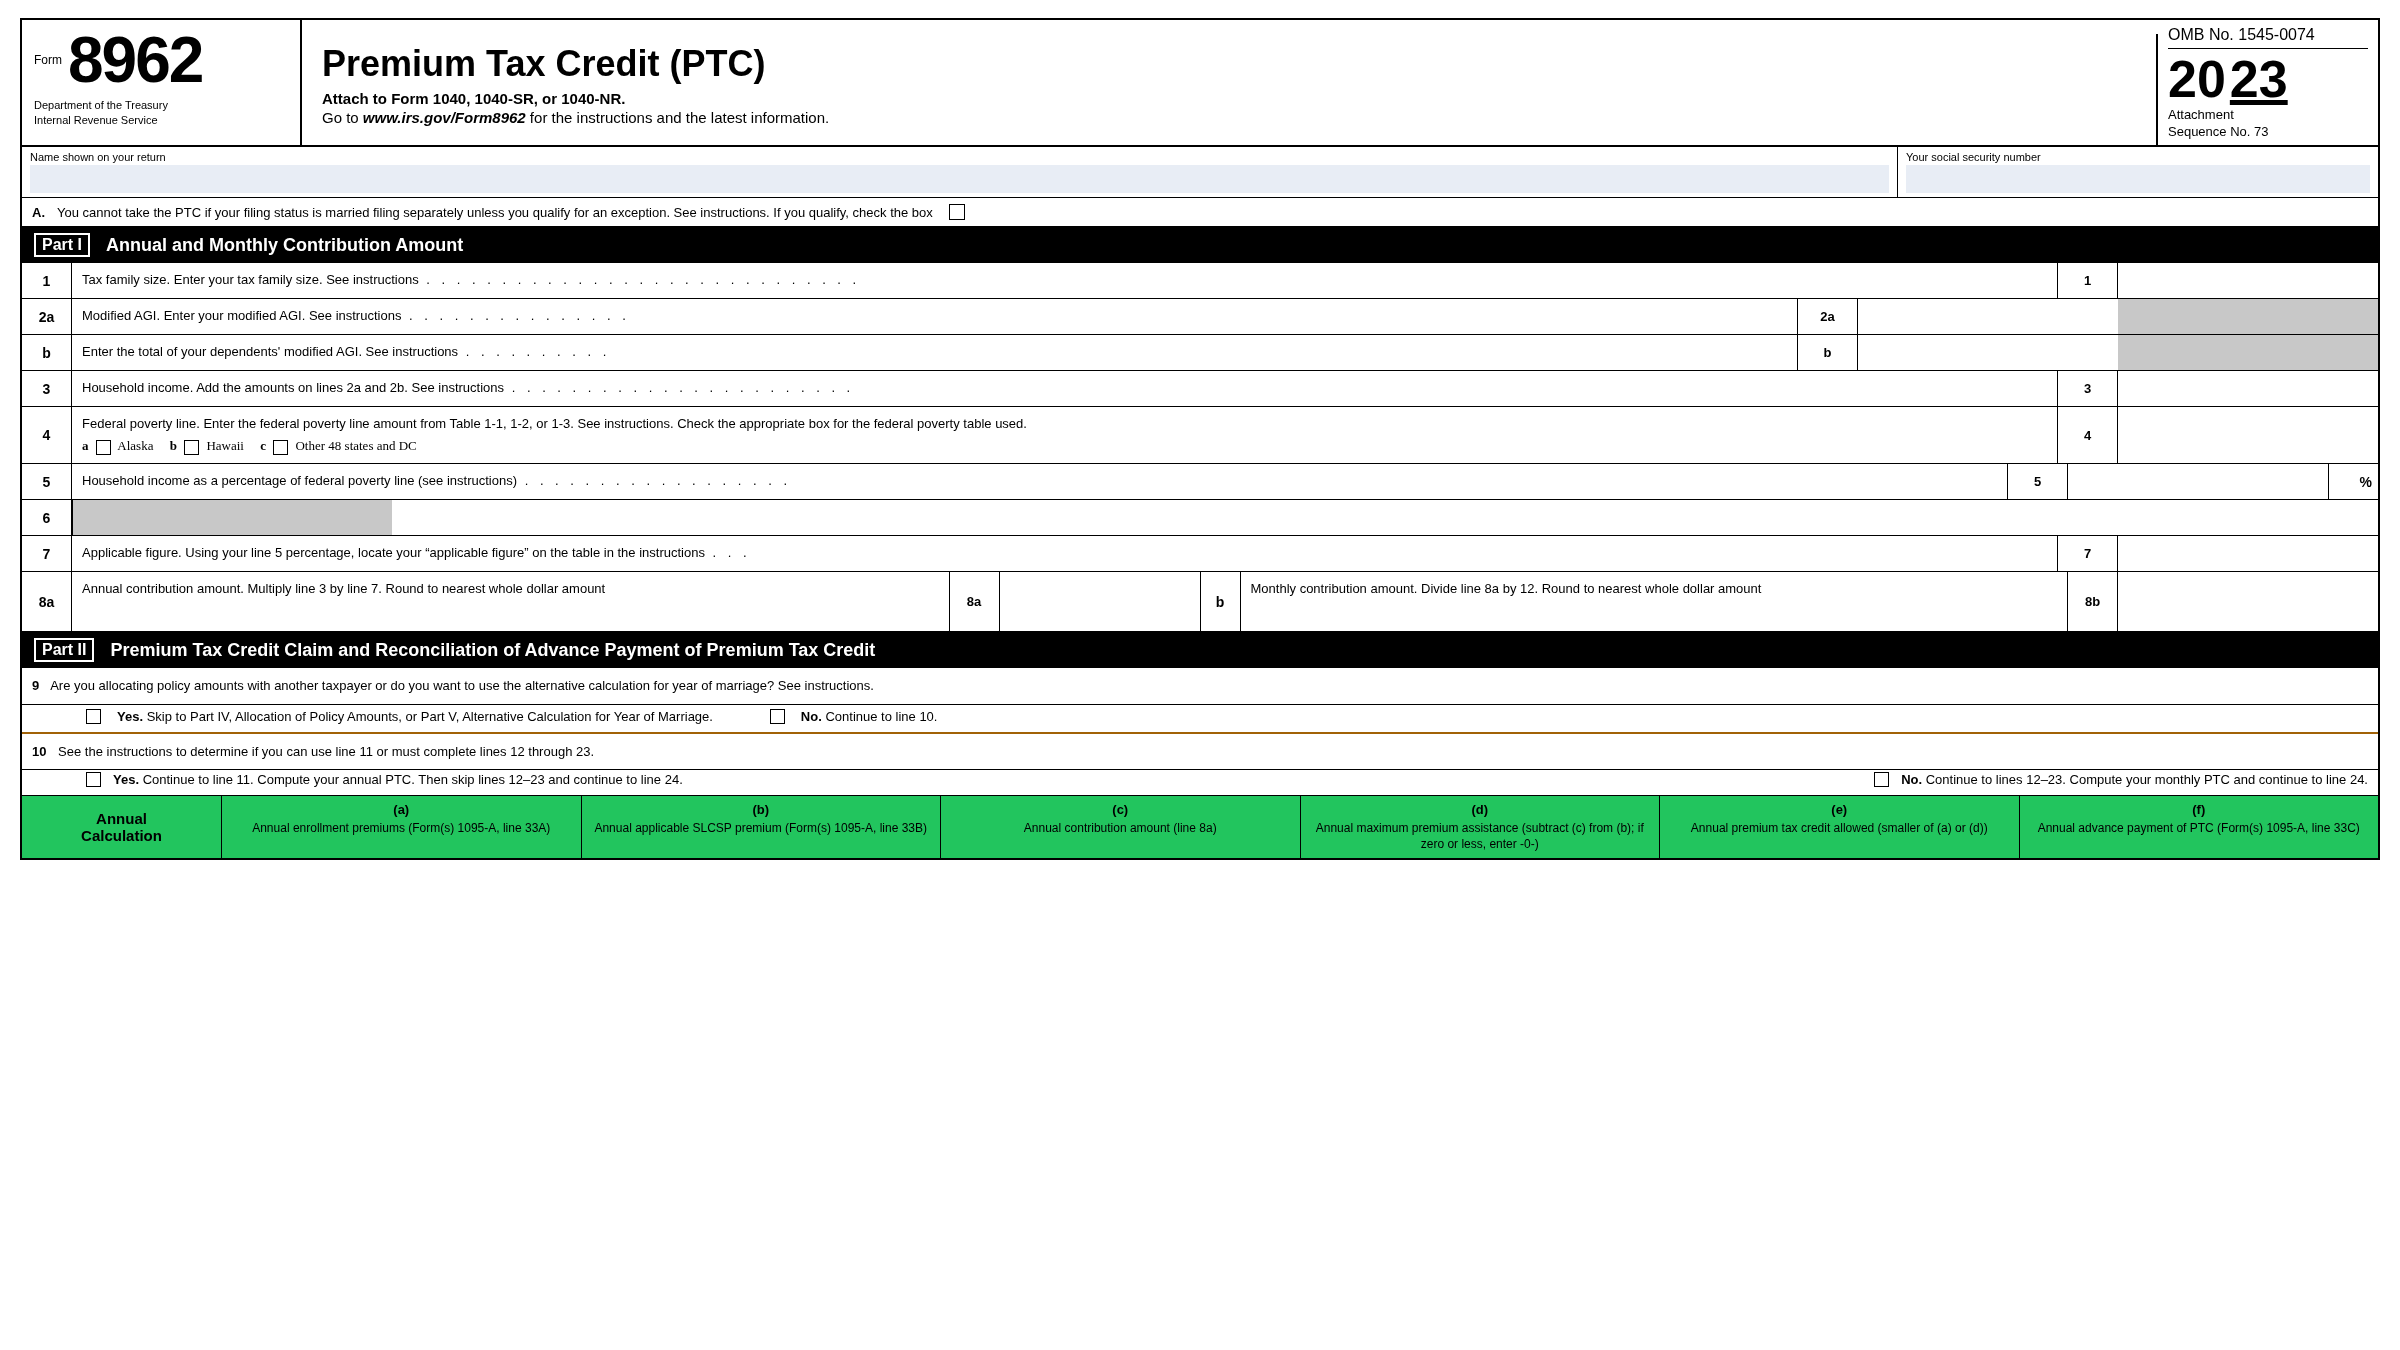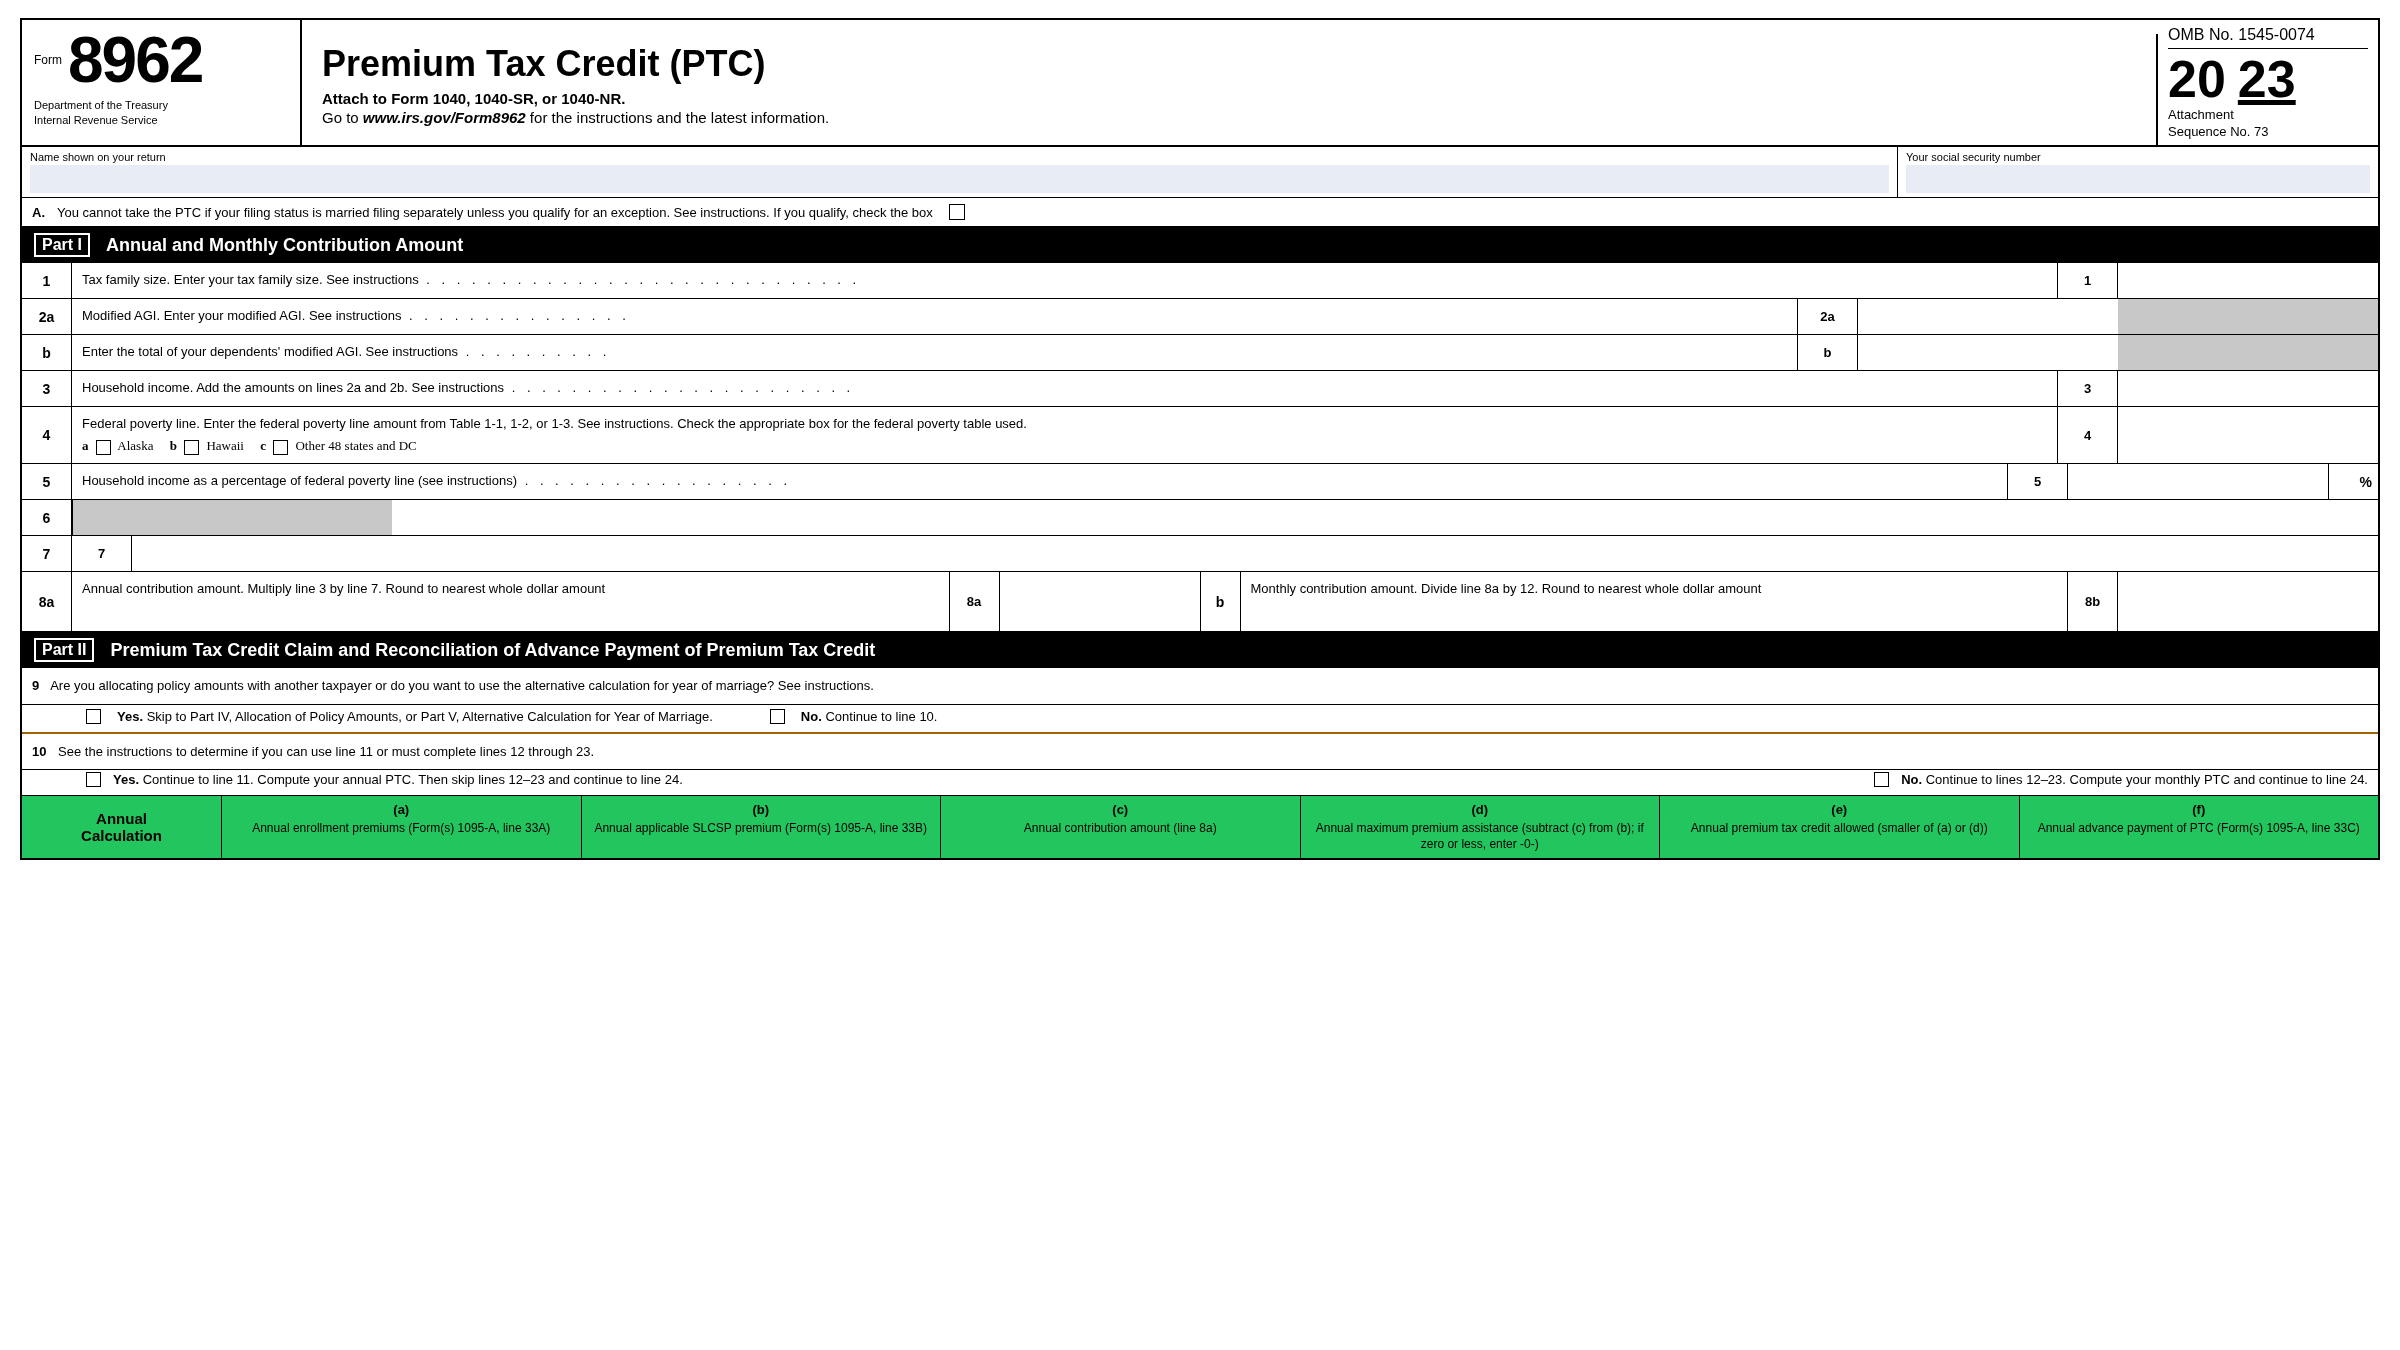--- a/index.html
+++ b/index.html
@@ -389,21 +389,21 @@
     </div>
     <div class="header-center">
       <div class="ptc-title">Premium Tax Credit (PTC)</div>
       <div class="attach-line">Attach to Form 1040, 1040-SR, or 1040-NR.</div>
       <div class="website-line">
         Go to <em>www.irs.gov/Form8962</em> for the instructions and the latest information.
       </div>
     </div>
     <div class="header-right">
       <div class="omb-line">OMB No. 1545-0074</div>
-      <div style="display:flex; align-items:flex-end; gap:12px;">
+      <div style="display:flex; align-items:flex-end; gap:4px;">
         <span style="font-size:52px; font-weight:900; line-height:1;">20</span>
           <span style="font-size:52px; font-weight:900; line-height:1; text-decoration:underline;">23</span>
       </div>
       <div class="attachment-text">Attachment</div>
       <div class="attachment-text">Sequence No. 73</div>
     </div>
   </div>
 
   <div class="name-ssn-row">
     <div class="name-field">
@@ -504,20 +504,24 @@
       <div class="percent-col">%</div>
     </div>
 
     <div class="line-6-row">
       <div class="line-num">6</div>
       <div class="line-6-right-shaded"></div>
     </div>
 
     <div class="form-line">
       <div class="line-num">7</div>
+      <div class="line-desc">
+        <span>Applicable figure. Using your line 5 percentage, locate your “applicable figure” on the table in the instructions</span>
+        <span class="dots">. . .</span>
+      </div>
       <div class="line-ref">7</div>
       <div class="line-input"></div>
     </div>
 
     <div class="line-8-row">
 
       <div class="line-8a-left">
         <div class="line-num">8a</div>
         <div class="line-8a-desc">Annual contribution amount. Multiply line 3 by line 7. Round to nearest whole dollar amount</div>
         <div class="line-8a-ref">8a</div>

